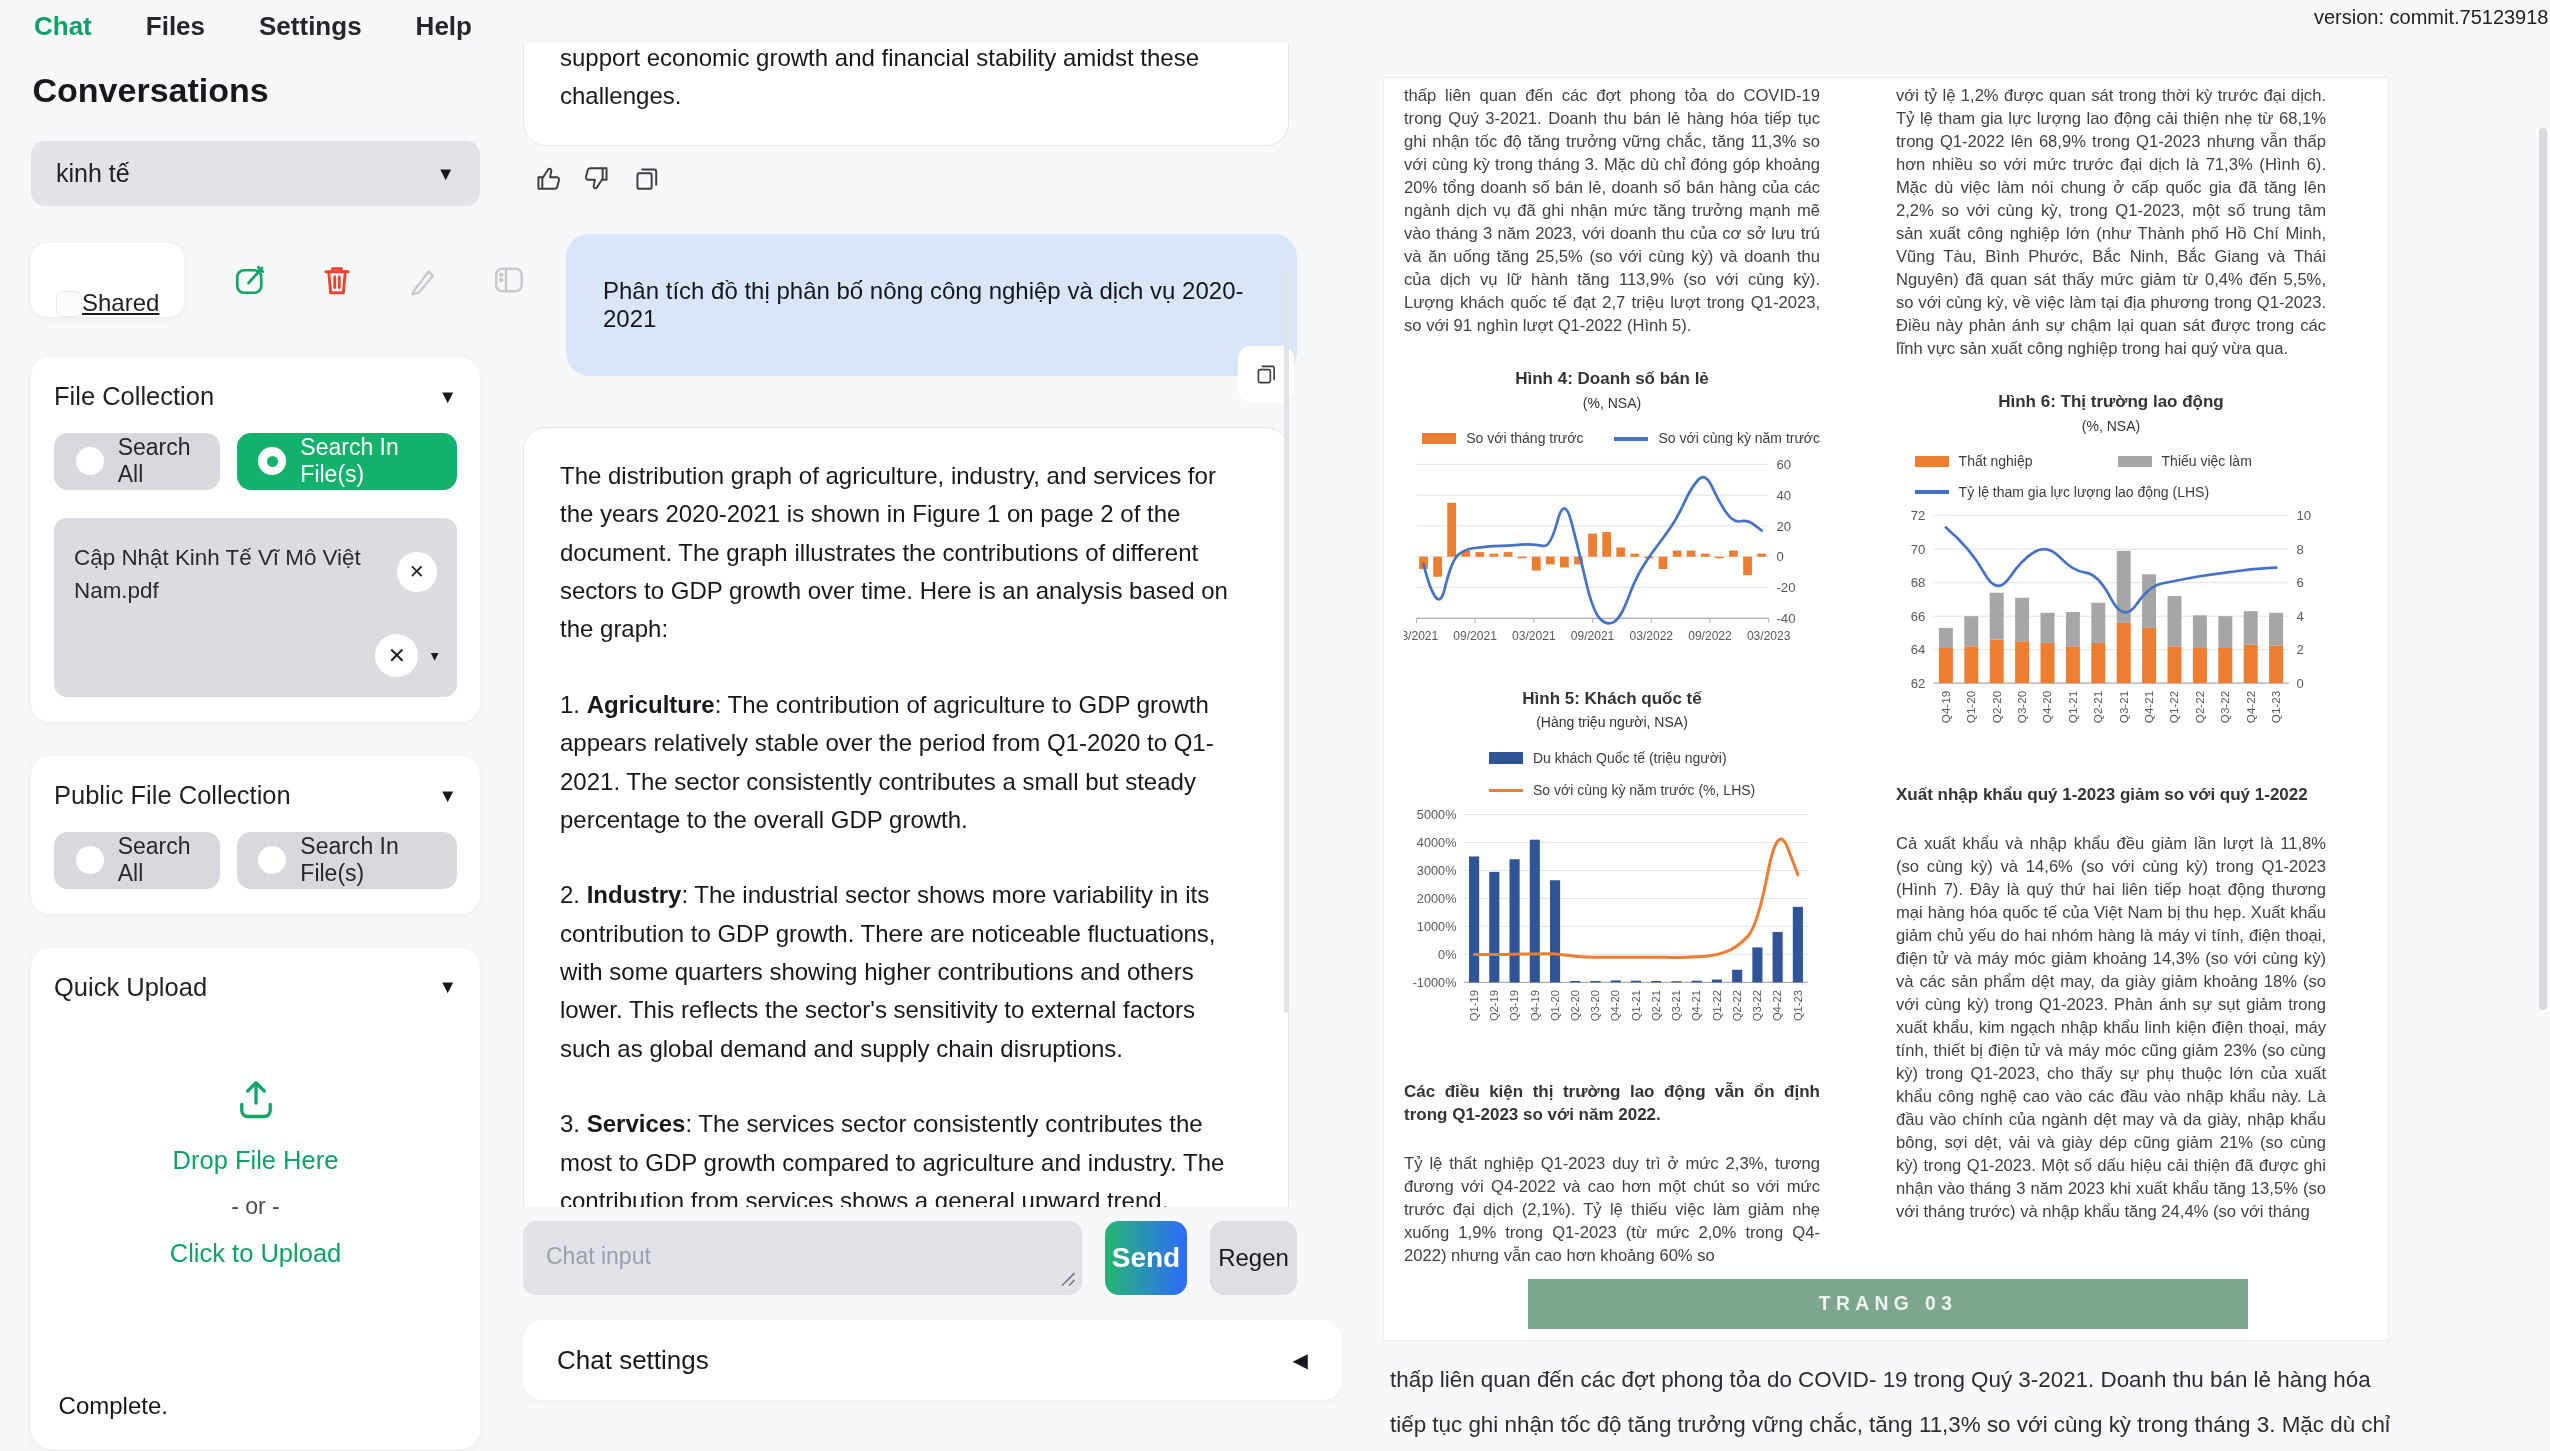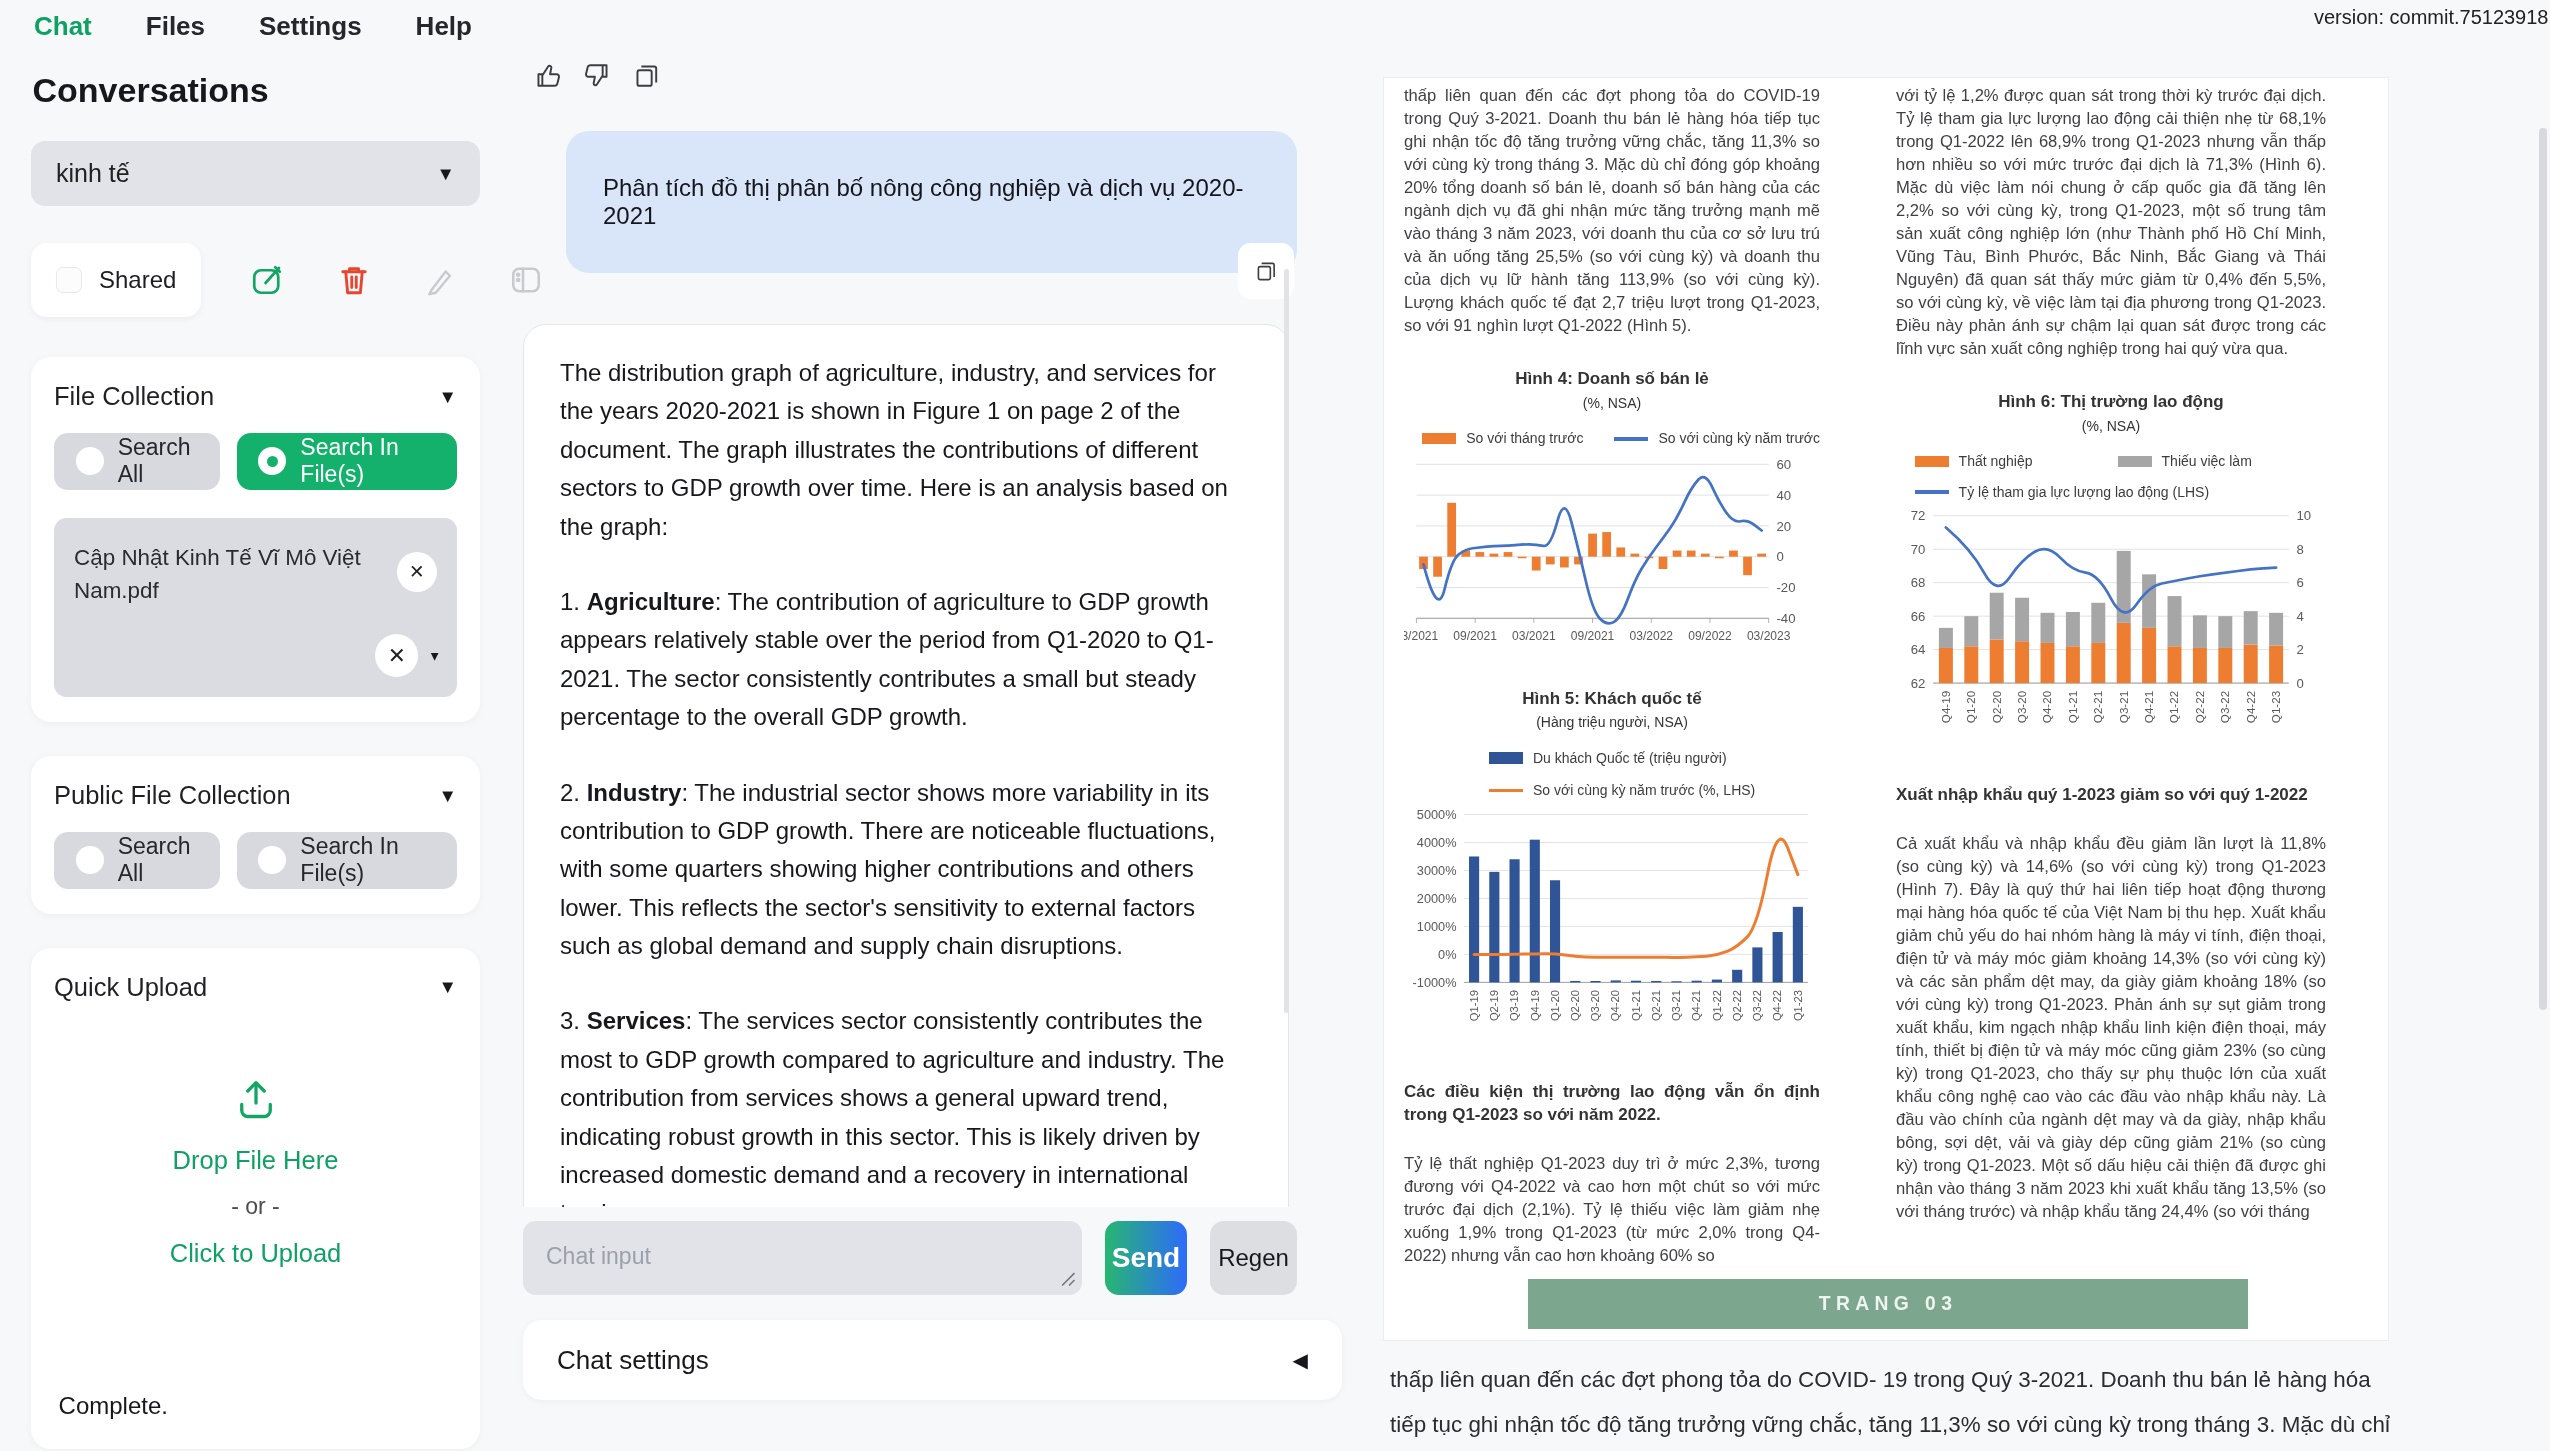--- a/index.html
+++ b/index.html
@@ -15,22 +15,22 @@
   .version { position:absolute; right:1.5px; top:6.2px; font-size:20px; color:#222; white-space:nowrap; }
 
   
   .sidebar { position:absolute; left:31px; top:71px; width:449px; }
   .sb-title { font-size:34px; font-weight:700; margin:0 0 31px 1.5px; color:#17181d; }
   .select { height:65px; background:#e2e3e8; border-radius:14px; display:flex; align-items:center;
             justify-content:space-between; padding:0 25px; font-size:25px; color:#222; margin-bottom:37px; }
   .tri-down { font-size:18.6px; color:#17181d; }
   .tri-left { font-size:20px; color:#17181d; }
   .shared-row { display:flex; align-items:center; margin-bottom:40px; }
-  .shared-card { background:#fff; border-radius:15.5px; height:74px; display:flex; align-items:center;
-                 gap:17px; padding:0 25px; box-shadow:0 1.5px 6.2px rgba(20,20,40,.05); }
+  .shared-card { background:#fff; border-radius:15.5px; height:74px; display:flex; align-items:flex-end;
+                 padding:0 25px; box-shadow:0 1.5px 6.2px rgba(20,20,40,.05);text-decoration:underline; }
   .checkbox { width:26px; height:26px; border:1.5px solid #e7e8ec; border-radius:7px; background:#fcfcfd; }
   .shared-label { font-size:24px; color:#1d1e23; }
   .icon-row { display:flex; align-items:center; gap:51px; margin-left:48px; }
   .icon-row svg { display:block; }
 
   .card { background:#fff; border-radius:20px; padding:25px 23px; margin-bottom:34px;
           box-shadow:0 1.5px 7.7px rgba(20,20,40,.04); }
   .card-head { display:flex; justify-content:space-between; align-items:center;
                font-size:25.5px; color:#1f2026; }
   .card-head.spaced { margin-bottom:21.7px; }
@@ -233,20 +233,23 @@
         <span class="drop-label">Drop File Here</span>
         <span class="or-label">- or -</span>
         <span class="click-label">Click to Upload</span>
       </div>
       <div class="upload-status">Complete.</div>
     </div>
 
   </aside>
 
   <div class="chat-scroll">
+    <div class="bubble-ai first">
+      <p>support economic growth and financial stability amidst these challenges.</p>
+    </div>
     <div class="msg-icons">
       <span>
         <svg width="31" height="31" viewBox="0 0 48 48" fill="none" stroke="#3c3d43" stroke-width="3" stroke-linejoin="round">
           <path d="M10 22 h6 v18 h-6 z M16 24 l9-14 c1.5-2.3 5-1 5 1.8 L28 22 h10 c2.6 0 4.3 2.2 3.7 4.7 l-2.6 10.4 c-.5 1.9-2.2 2.9-4.2 2.9 H16 z"></path>
         </svg>
       </span>
       <span>
         <svg width="31" height="31" viewBox="0 0 48 48" fill="none" stroke="#3c3d43" stroke-width="3" stroke-linejoin="round">
           <g transform="rotate(180 24 24)">
             <path d="M10 22 h6 v18 h-6 z M16 24 l9-14 c1.5-2.3 5-1 5 1.8 L28 22 h10 c2.6 0 4.3 2.2 3.7 4.7 l-2.6 10.4 c-.5 1.9-2.2 2.9-4.2 2.9 H16 z"></path>

